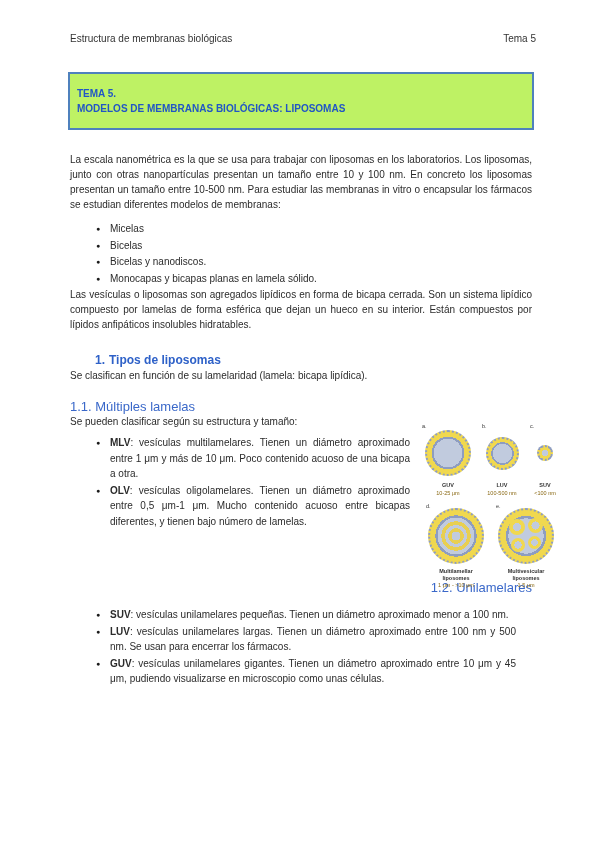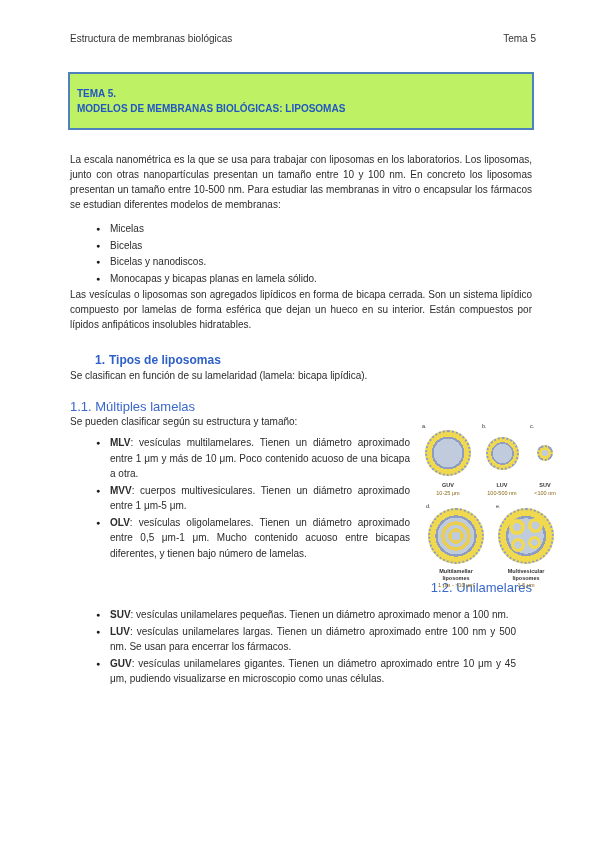--- a/index.html
+++ b/index.html
@@ -104,21 +104,20 @@
 
     <p class="par note">Se clasifican en función de su lamelaridad (lamela: bicapa lipídica).</p>
 
     <div class="h2">1.1. Múltiples lamelas</div>
 
     <p class="par s11intro">Se pueden clasificar según su estructura y tamaño:</p>
 
     <div class="lam-row">
       <ul class="blist">
         <li><span class="b">MLV</span><span>: vesículas multilamelares. Tienen un diámetro aproximado entre 1 μm y más de 10 μm. Poco contenido acuoso de una bicapa a otra.</span></li>
-        <li><span class="b">MVV</span><span>: cuerpos multivesiculares. Tienen un diámetro aproximado entre 1 μm-5 μm.</span></li>
         <li><span class="b">OLV</span><span>: vesículas oligolamelares. Tienen un diámetro aproximado entre 0,5 μm-1 μm. Mucho contenido acuoso entre bicapas diferentes, y tienen bajo número de lamelas.</span></li>
       </ul>
 
       <div class="figure">
         <div class="fig-row">
           <div class="fig-cell" style="width:52px">
             <span class="fig-letter">a.</span>
             <div class="vwrap">
               <div class="v v-uni" style="width:46px;height:46px"></div>
             </div>

